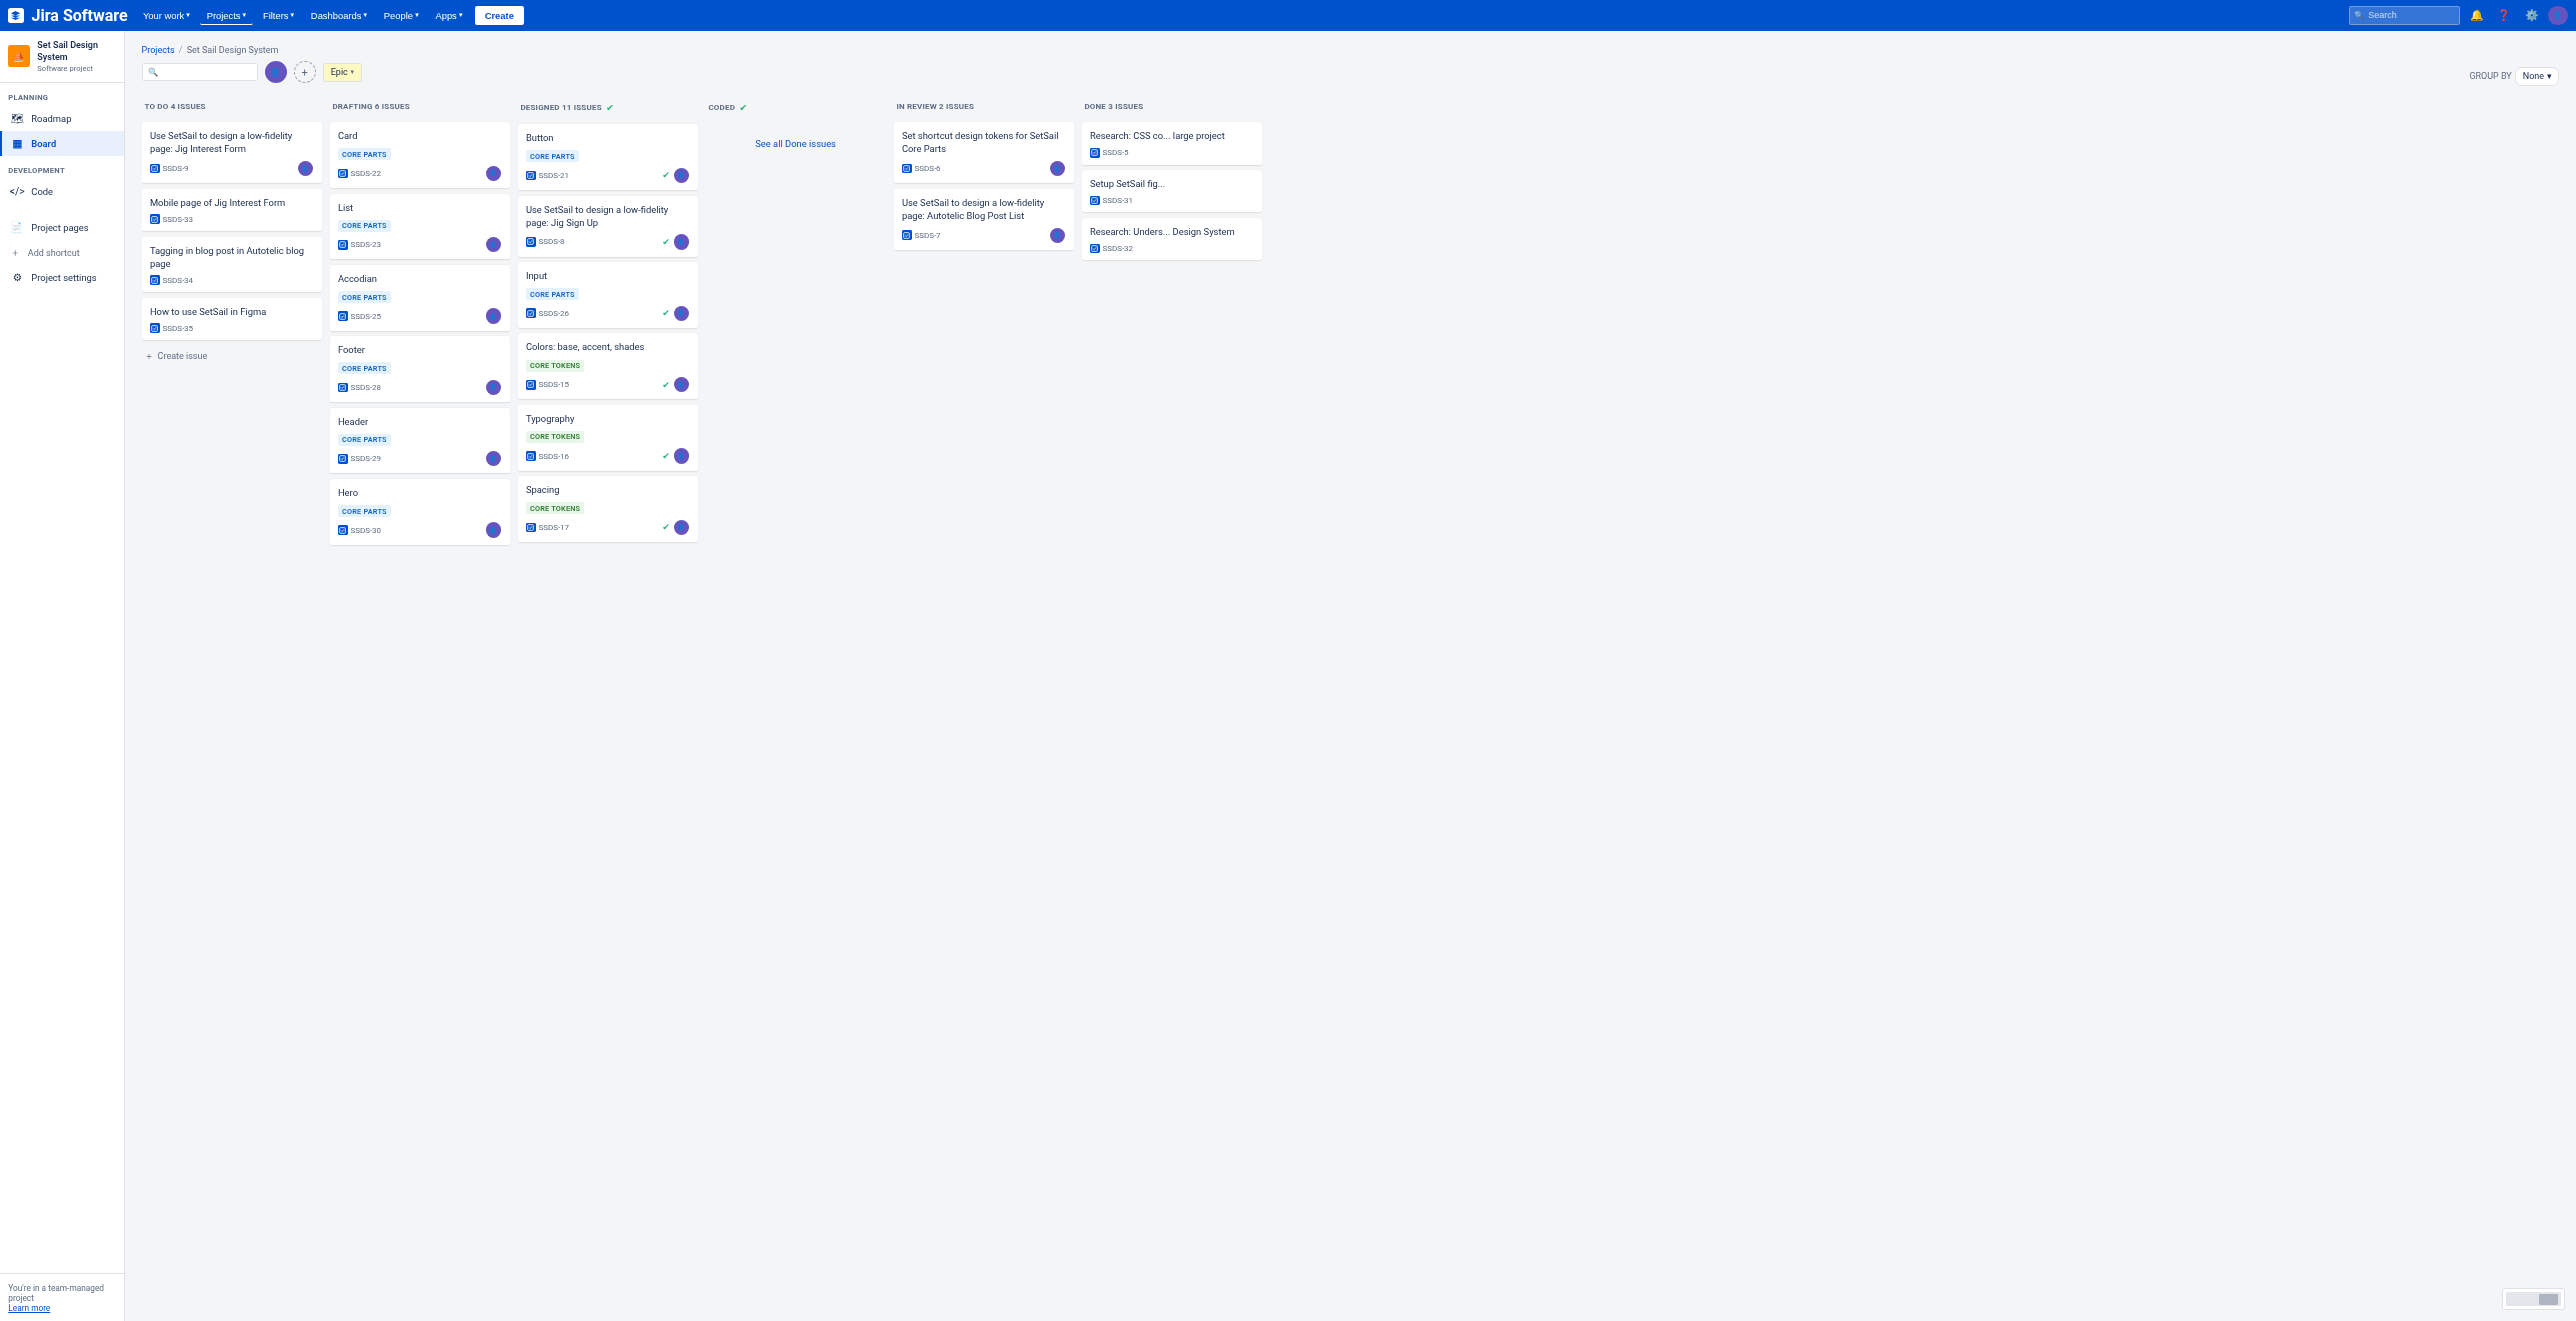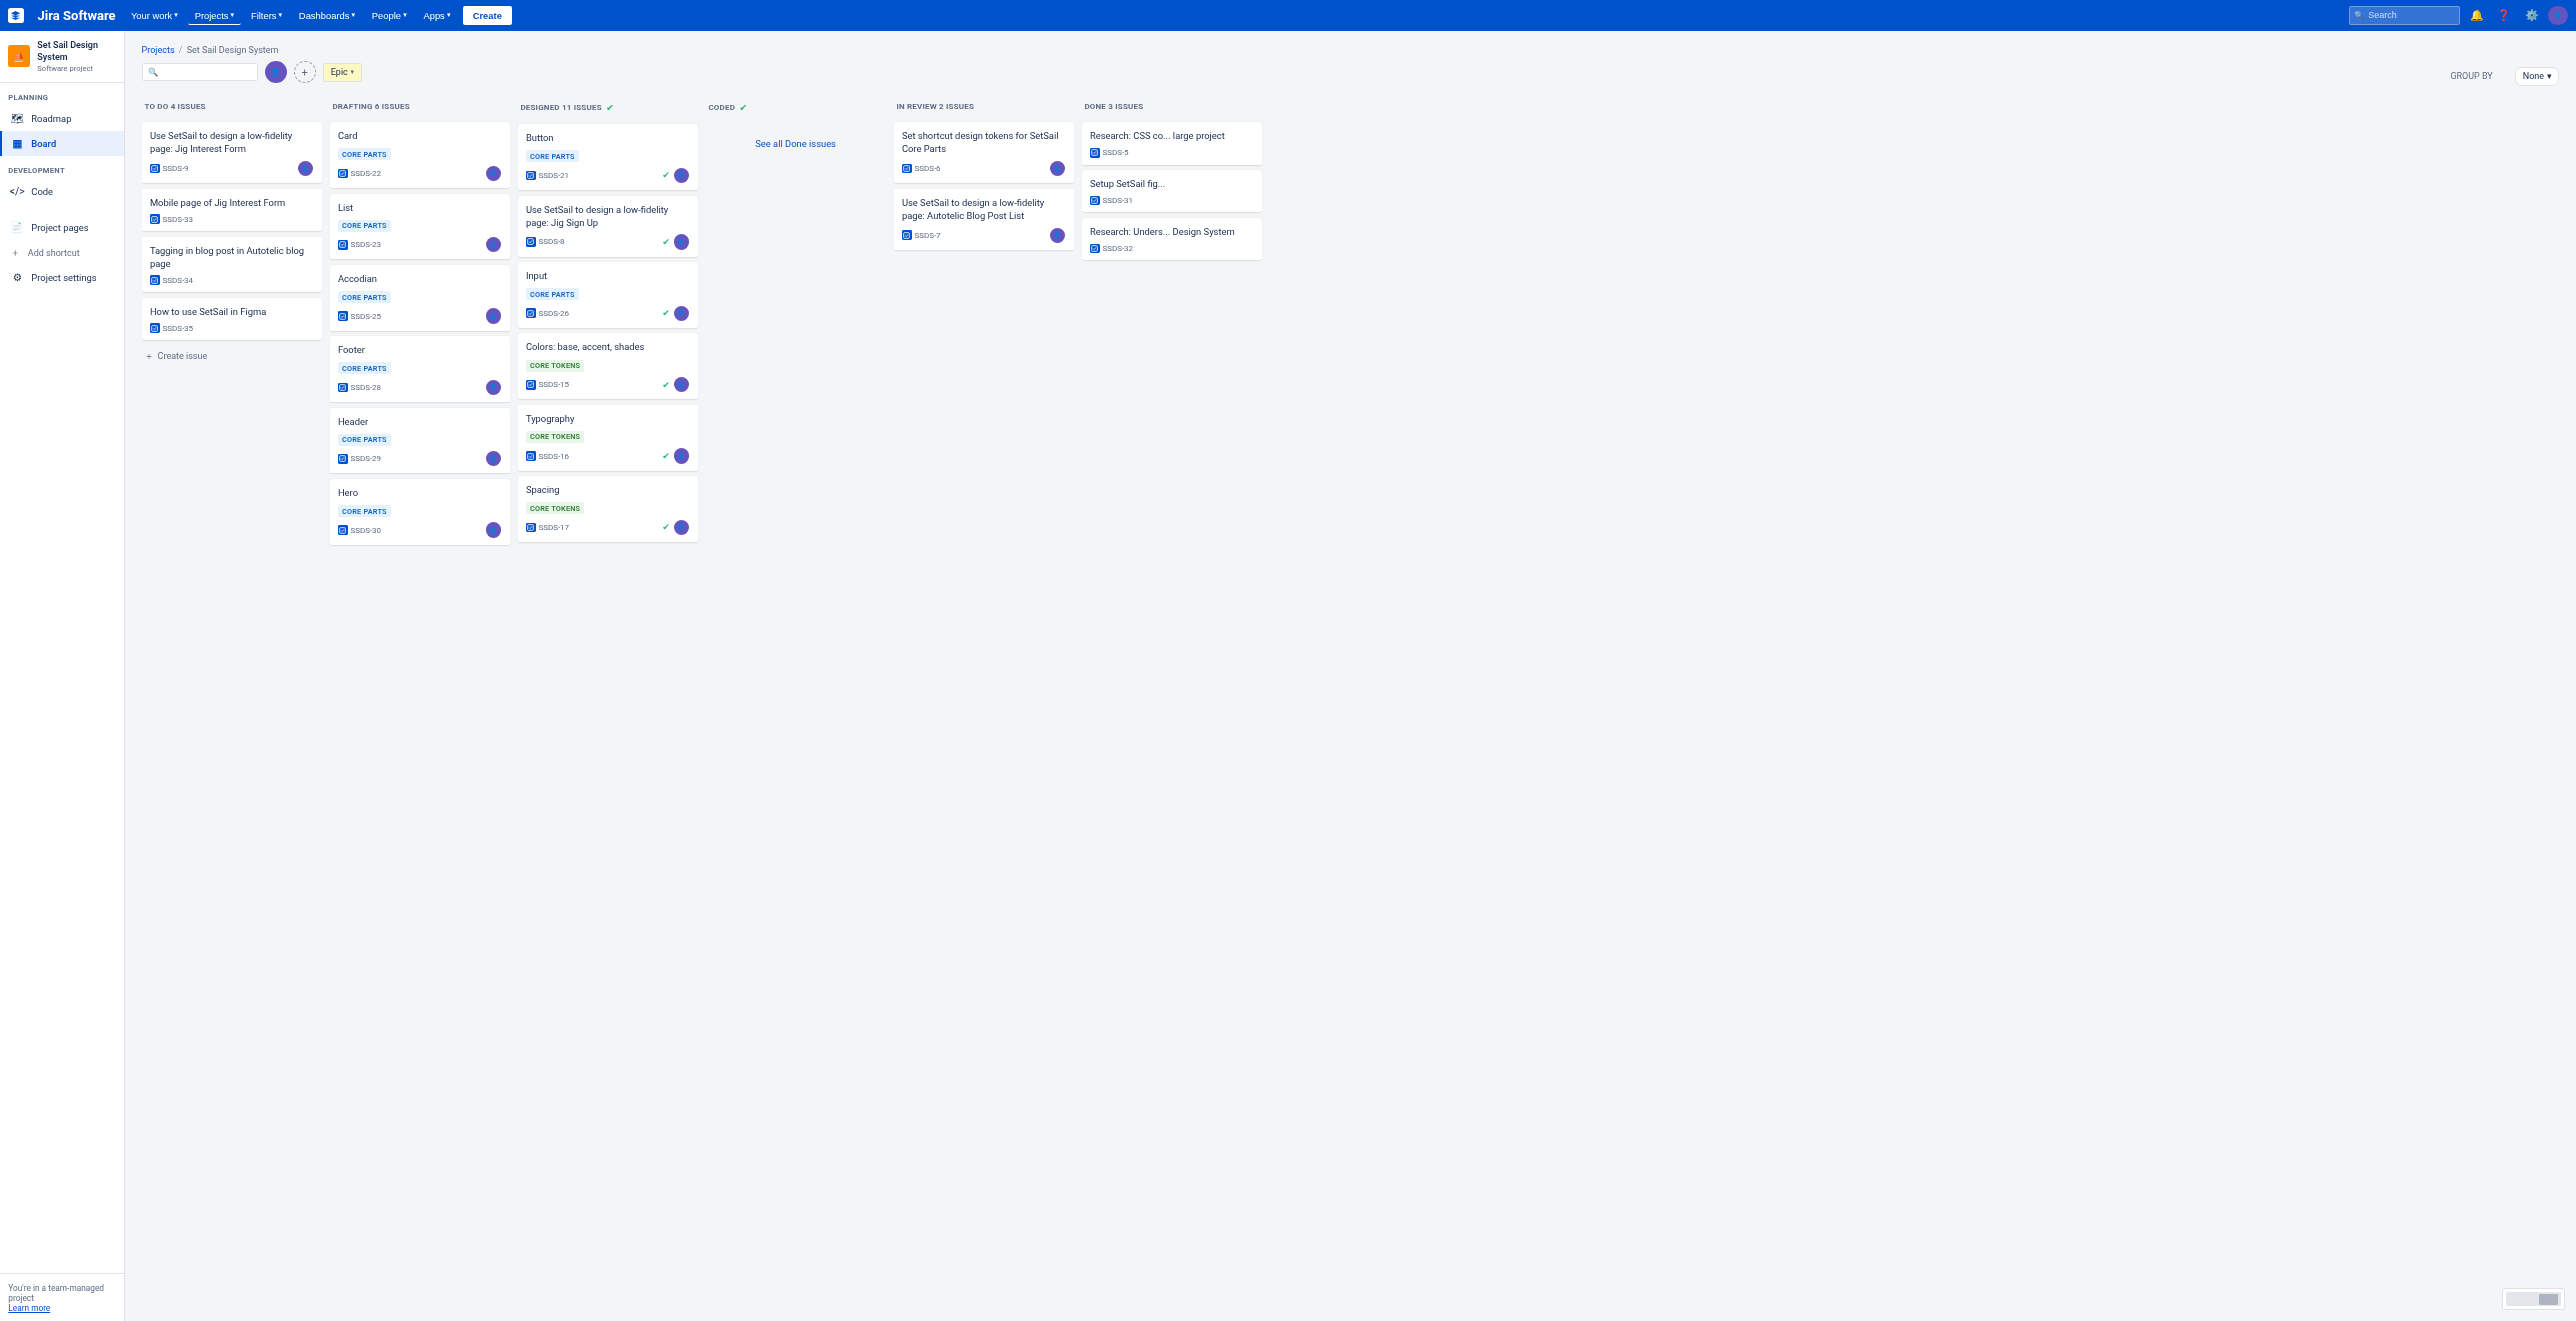--- a/index.html
+++ b/index.html
@@ -10,21 +10,21 @@
       height: 30.5px;
       background: #0052cc;
       display: flex;
       align-items: center;
       padding: 0 8.3px;
       gap: 2.8px;
       position: fixed;
       top: 0; left: 0; right: 0;
       z-index: 100;
     }
-    .nav-logo { display: flex; align-items: center; gap: 14px; color: white; font-weight: 700; font-size: 13px; margin-right: 5.5px; }
+    .nav-logo { display: flex; align-items: center; gap: 8px; color: white; font-weight: 700; font-size: 16px; margin-right: 5.5px; }
     .nav-logo-icon { width: 15.3px; height: 15.3px; background: white; border-radius: 2.8px; display: flex; align-items: center; justify-content: center; }
     .nav-logo-icon svg { width: 11px; height: 11px; }
     .nav-btn { color: white; background: none; border: none; cursor: pointer; padding: 4.2px 7px; border-radius: 2.1px; font-size: 9.4px; display: flex; align-items: center; gap: 2.1px; }
     .nav-btn .chevron { font-size: 7px; }
     .nav-create-btn { background: white; color: #0052cc; border: none; border-radius: 2.1px; padding: 4.2px 9.7px; font-weight: 600; cursor: pointer; font-size: 9.4px; margin-left: 2.8px; text-align: center; }
     .nav-right { margin-left: auto; display: flex; align-items: center; gap: 5.5px; }
     .nav-search-wrap { position: relative; display: flex; align-items: center; }
     .nav-search-wrap input { background: rgba(255,255,255,0.2); border: 0.7px solid rgba(255,255,255,0.3); border-radius: 2.1px; color: white; padding: 3.5px 7px 3.5px 19.4px; font-size: 9px; width: 125px; }
     .nav-search-wrap input::placeholder { color: rgba(255,255,255,0.75); }
     .nav-search-icon { position: absolute; left: 5.5px; color: rgba(255,255,255,0.8); font-size: 8.3px; }
@@ -69,21 +69,21 @@
 
     
     .board-toolbar { display: flex; align-items: center; gap: 7px; margin-bottom: 11px; }
     .board-search { display: flex; align-items: center; border: 0.7px solid #dfe1e6; border-radius: 2.1px; background: white; padding: 2.8px 5.5px; }
     .board-search input { border: none; outline: none; font-size: 9px; width: 97px; }
     .board-search-icon { color: #5e6c84; font-size: 8.3px; margin-right: 2.8px; }
     .avatar-filter { width: 22px; height: 22px; border-radius: 50%; cursor: pointer; overflow: hidden; background: #6554c0; display: flex; align-items: center; justify-content: center; color: white; font-size: 8.3px; }
     .avatar-add { width: 22px; height: 22px; border-radius: 50%; cursor: pointer; background: #f4f5f7; border: 1.4px dashed #97a0af; display: flex; align-items: center; justify-content: center; color: #5e6c84; font-size: 11px; }
     .epic-filter { display: flex; align-items: center; gap: 2.8px; padding: 3.5px 7px; border: 0.7px solid #dfe1e6; border-radius: 2.1px; background: #fef9c3; cursor: pointer; font-size: 9px; color: #172b4d; }
     .epic-filter .chevron { font-size: 7px; color: #5e6c84; }
-    .group-by { margin-left: auto; display: flex; align-items: center; gap: 22px; font-size: 9px; color: #5e6c84; margin-top: 8px; }
+    .group-by { margin-left: auto; display: flex; align-items: center; gap: 3px; font-size: 9px; color: #5e6c84; margin-top: 8px; }
     .group-by-select { display: flex; align-items: center; gap: 2.8px; padding: 3.5px 7px; border: 0.7px solid #dfe1e6; border-radius: 7px; background: white; cursor: pointer; font-size: 9px; color: #172b4d; }
 
     
     .board { display: flex; gap: 8px; overflow-x: auto; padding-bottom: 14px; }
     .board-column { min-width: 180px; max-width: 180px; flex-shrink: 0; }
     .column-header { display: flex; align-items: center; gap: 4.2px; padding: 5.5px 2.8px; margin-bottom: 5.5px; }
     .column-title { font-size: 8px; font-weight: 700; text-transform: uppercase; color: #5e6c84; letter-spacing: 0.2px; }
     .column-done-icon { color: #36b37e; font-size: 9.7px; }
     .board-card { background: white; border-radius: 2.1px; padding: 7px 8.3px; margin-bottom: 5.5px; box-shadow: 0 0.7px 1.4px rgba(0,0,0,0.1); cursor: pointer; }
     .card-title { font-size: 9.4px; color: #172b4d; line-height: 1.4; margin-bottom: 5.5px; }

